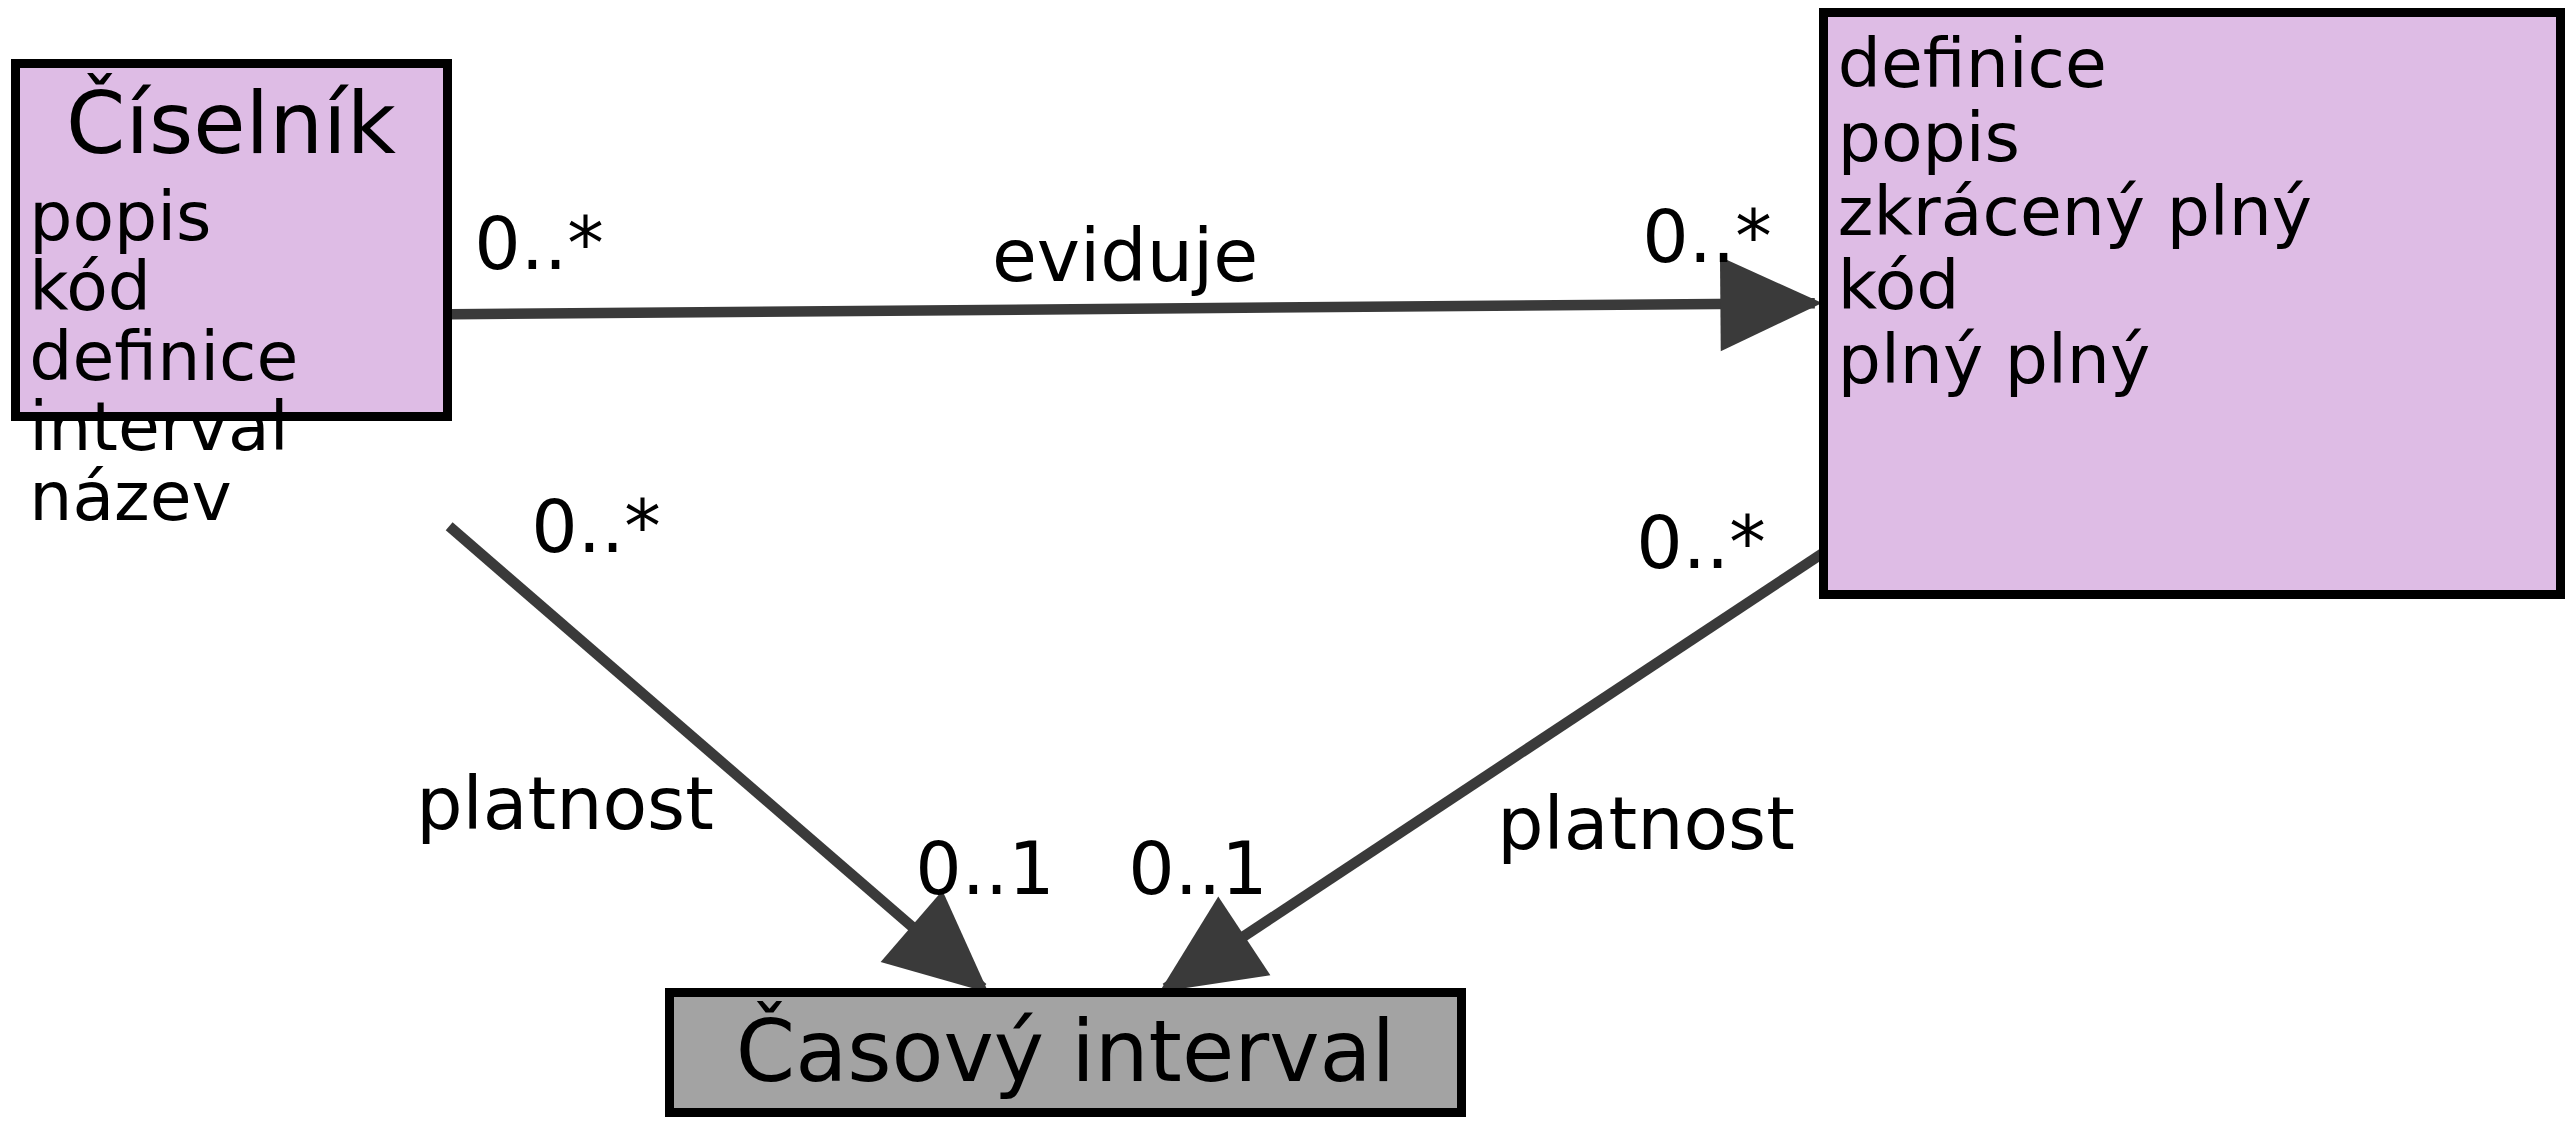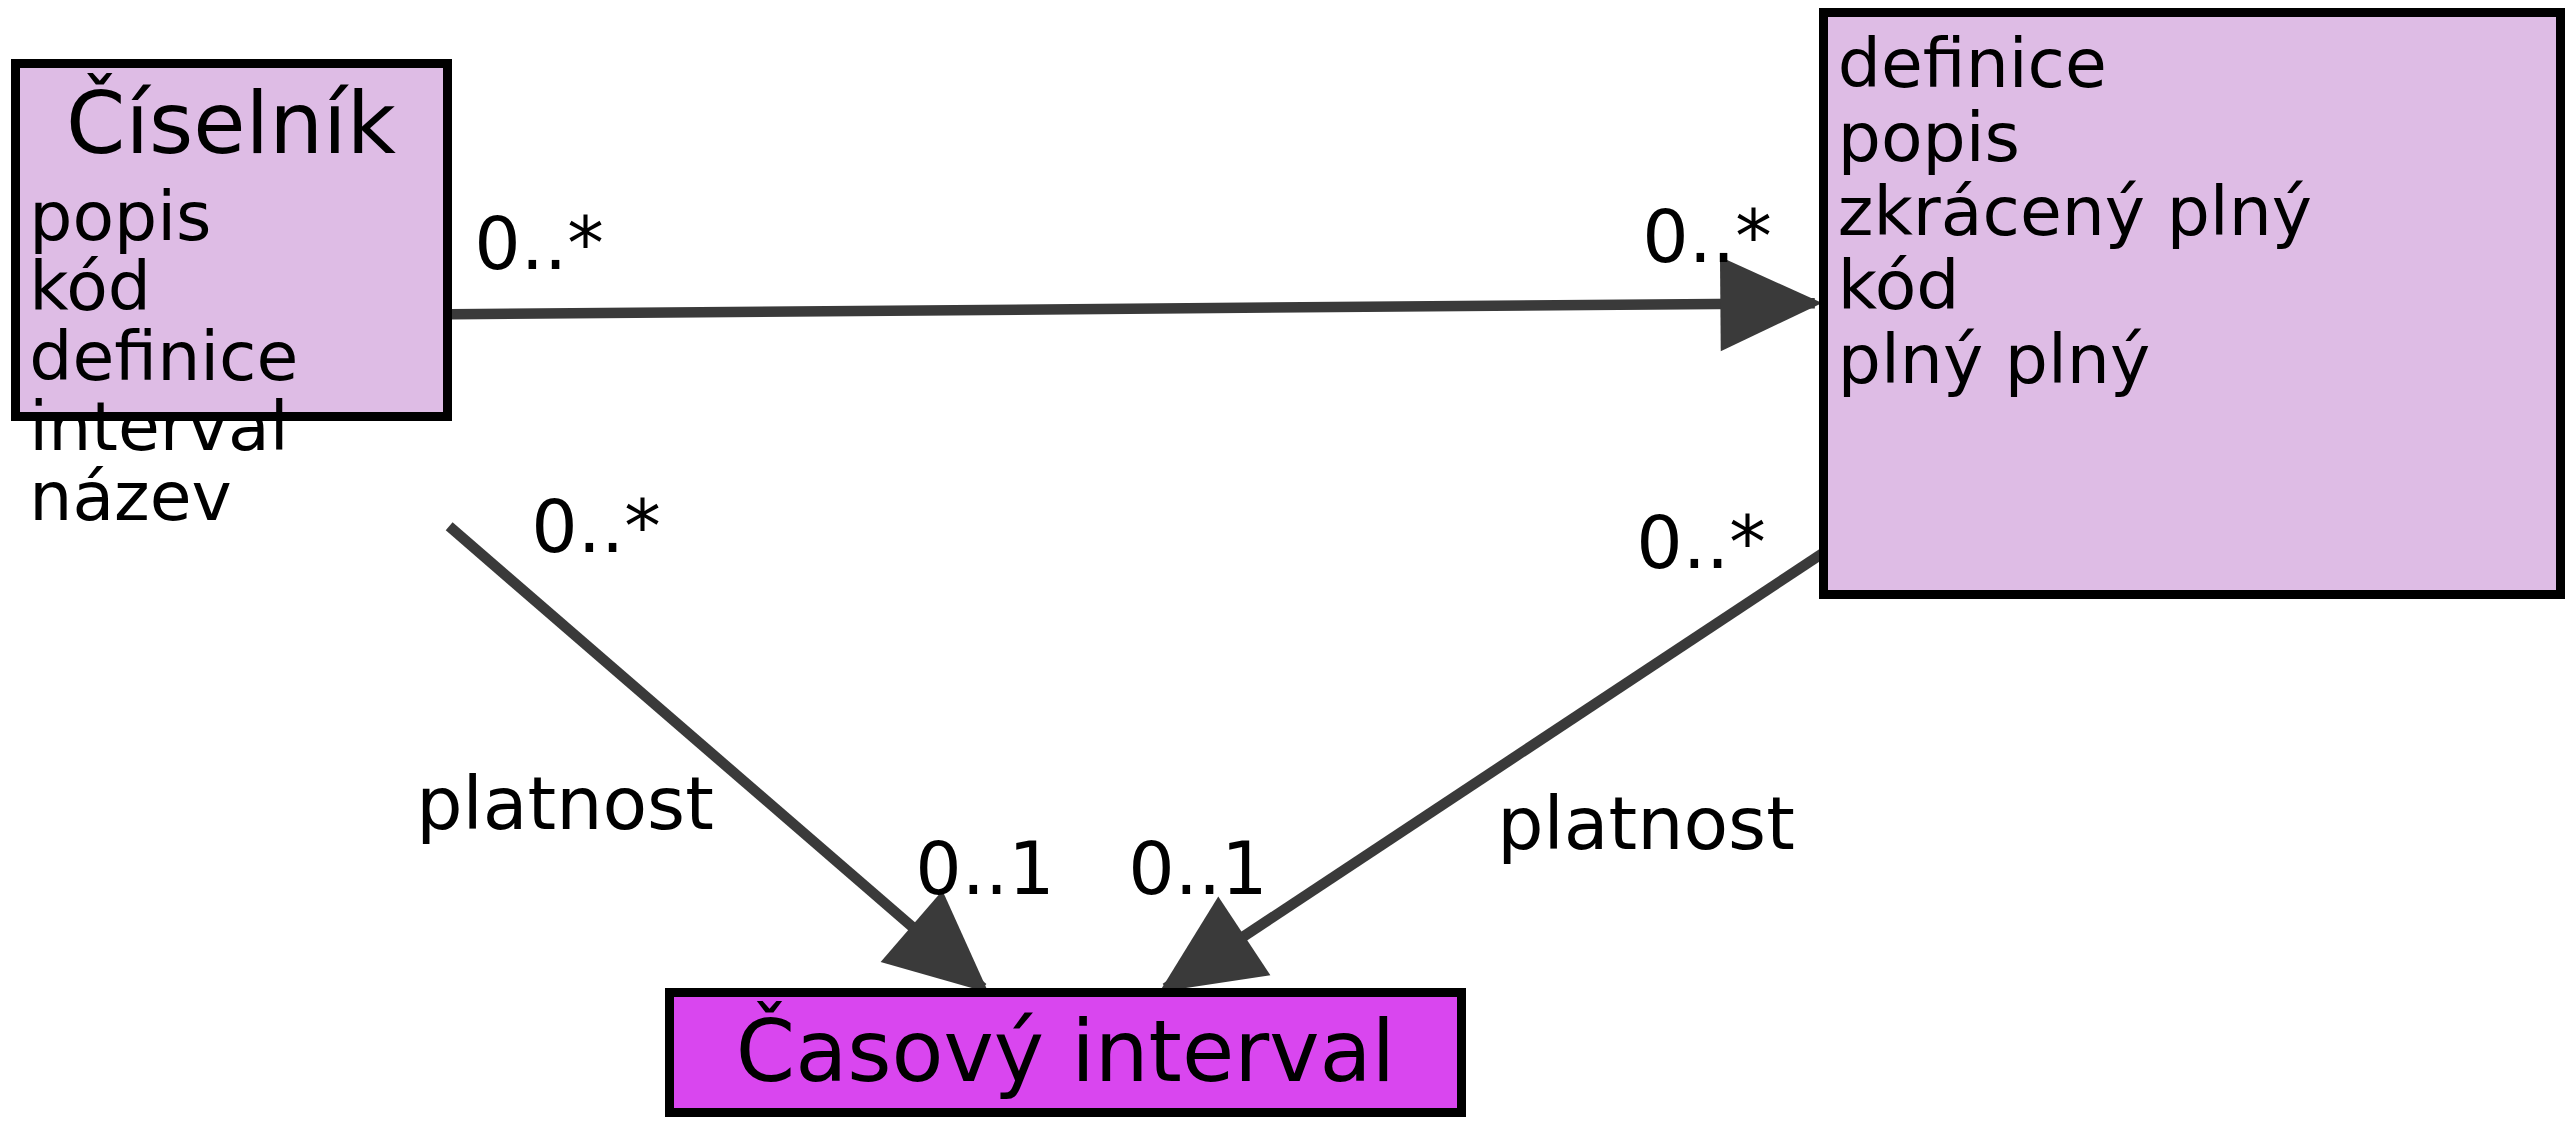--- a/index.html
+++ b/index.html
@@ -22,21 +22,21 @@
     top: 0;
     width: 2576px;
     height: 1124px;
   }
   .uml-class {
     position: absolute;
     box-sizing: border-box;
     border: 9.8px solid #000000;
   }
   .entity-fill { background: #debce5; }
-  .interval-fill { background: #d946ef; }
+  .interval-fill { background: #a3a3a3; }
 
   #class-ciselnik { left: 10.5px;  top: 59px;   width: 441px;  height: 362px; }
   #class-polozka  { left: 1819px; top: 8.4px;  width: 746px; height: 591px; }
   #class-casovy   { left: 665px; top: 988px; width: 801px; height: 129px; }
 
   .uml-title {
     text-align: center;
     font-size: 85px;
     white-space: nowrap;
   }
@@ -95,20 +95,21 @@
       <div>kód</div>
       <div>plný plný</div>
     </div>
   </div>
 
   <div id="class-casovy" class="uml-class interval-fill">
     <div class="uml-title">Časový interval</div>
   </div>
 
   <div class="edge-label" style="left:539px; top:243px;">0..*</div>
+  <div class="edge-label" style="left:1125px; top:255px;">eviduje</div>
   <div class="edge-label" style="left:1707px; top:236px;">0..*</div>
 
   <div class="edge-label" style="left:596px; top:526px;">0..*</div>
   <div class="edge-label" style="left:565px; top:803px;">platnost</div>
   <div class="edge-label" style="left:985px; top:868px;">0..1</div>
 
   <div class="edge-label" style="left:1701px; top:542px;">0..*</div>
   <div class="edge-label" style="left:1646px; top:823px;">platnost</div>
   <div class="edge-label" style="left:1198px; top:868px;">0..1</div>
 

